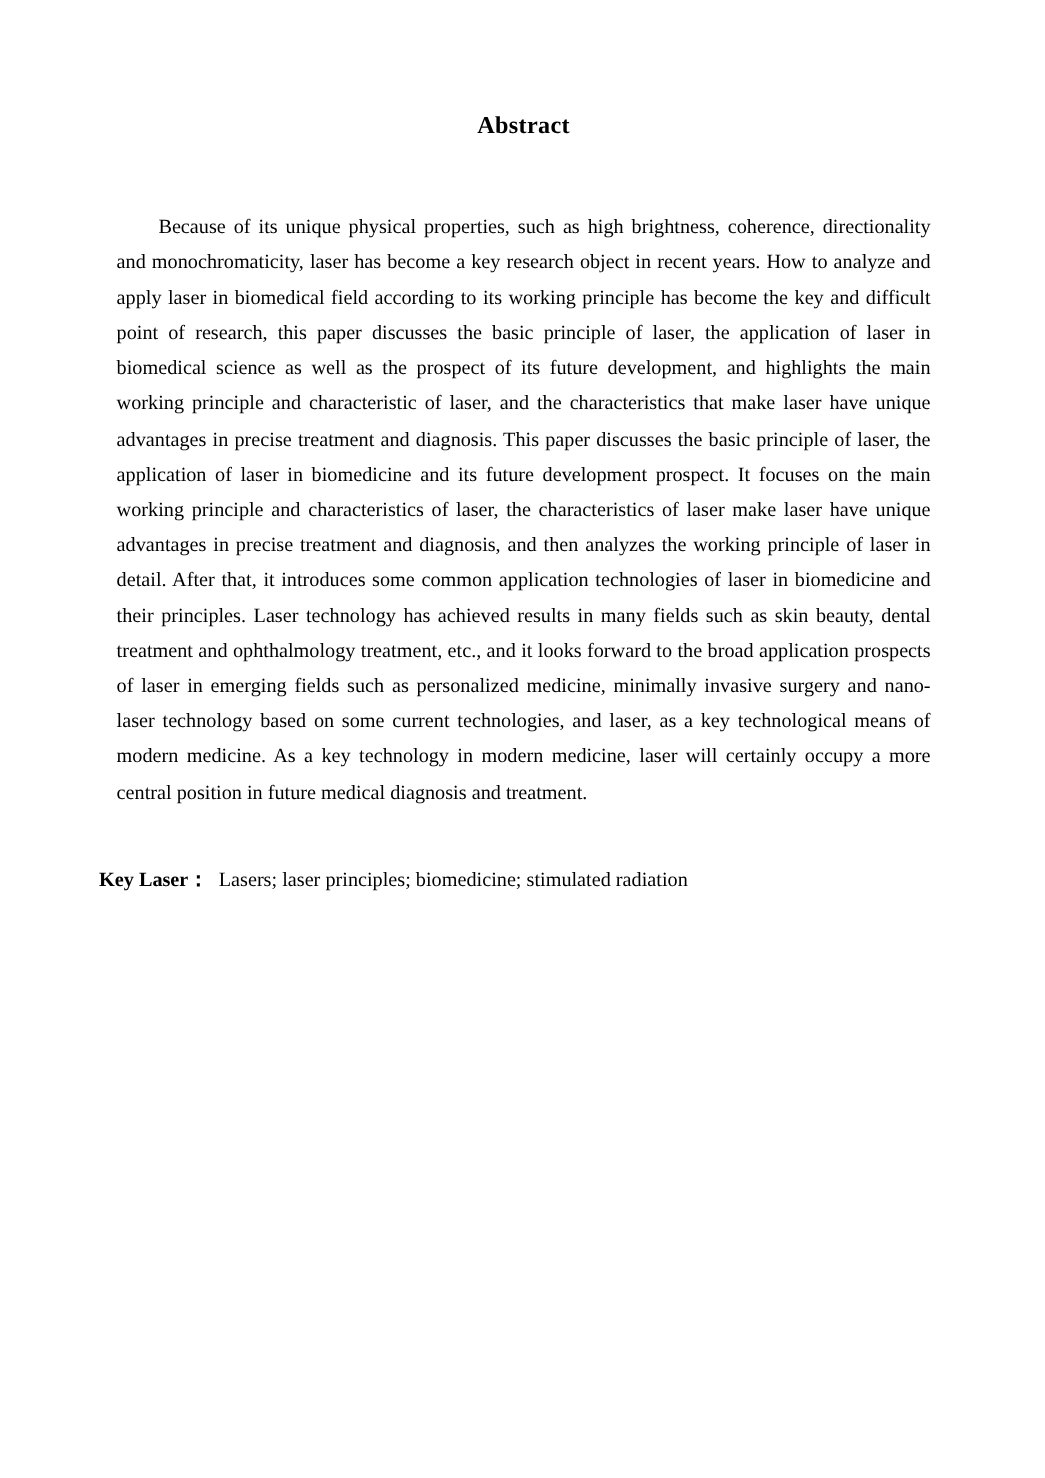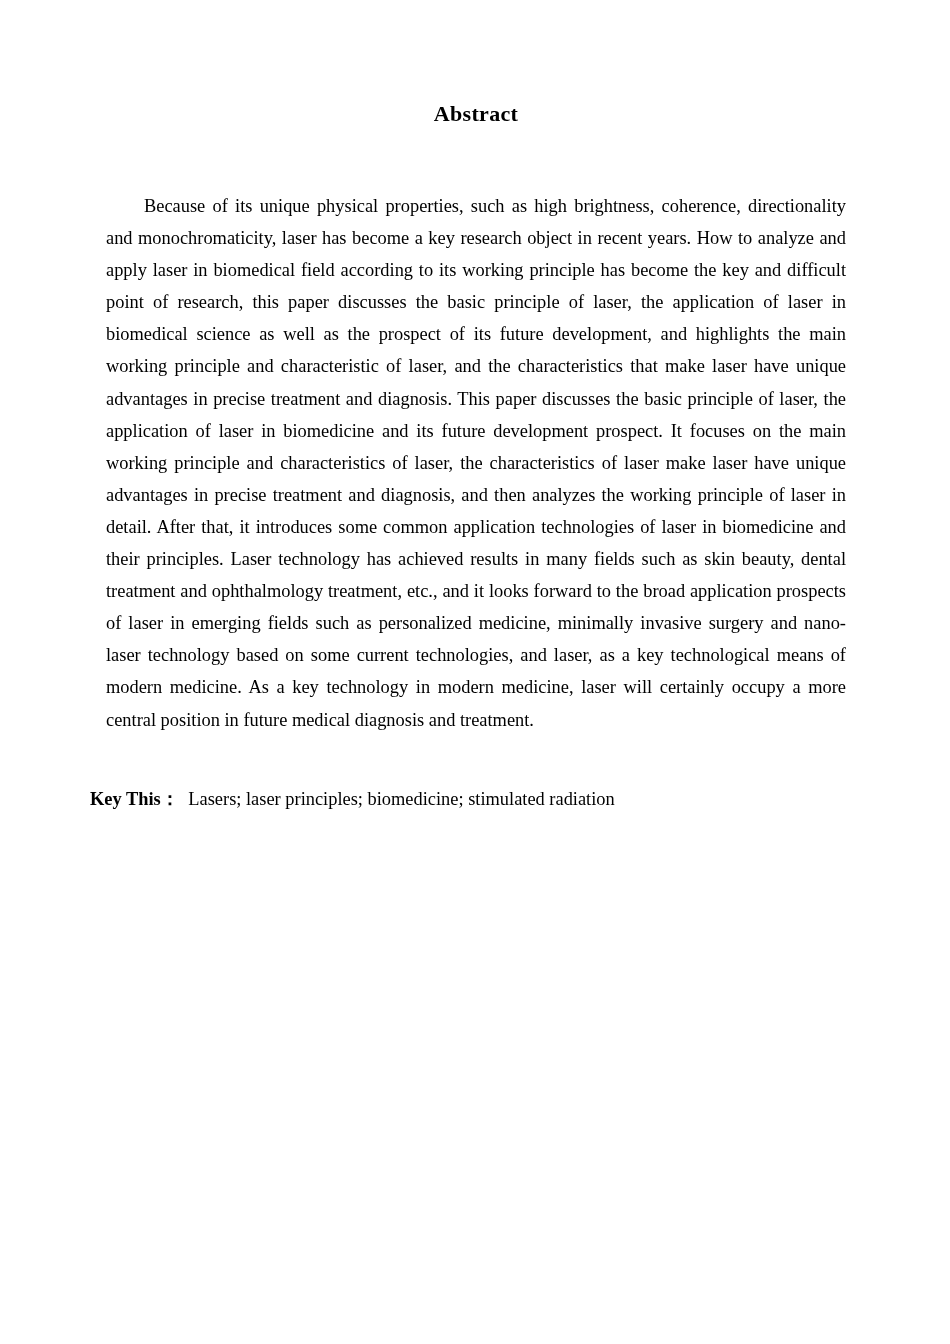--- a/index.html
+++ b/index.html
@@ -75,20 +75,20 @@
 
 <div class="page">
 
   <div class="content">
 
     <h1 class="doc-title">Abstract</h1>
 
     <p class="abstract-body">Because of its unique physical properties, such as high brightness, coherence, directionality and monochromaticity, laser has become a key research object in recent years. How to analyze and apply laser in biomedical field according to its working principle has become the key and difficult point of research, this paper discusses the basic principle of laser, the application of laser in biomedical science as well as the prospect of its future development, and highlights the main working principle and characteristic of laser, and the characteristics that make laser have unique advantages in precise treatment and diagnosis. This paper discusses the basic principle of laser, the application of laser in biomedicine and its future development prospect. It focuses on the main working principle and characteristics of laser, the characteristics of laser make laser have unique advantages in precise treatment and diagnosis, and then analyzes the working principle of laser in detail. After that, it introduces some common application technologies of laser in biomedicine and their principles. Laser technology has achieved results in many fields such as skin beauty, dental treatment and ophthalmology treatment, etc., and it looks forward to the broad application prospects of laser in emerging fields such as personalized medicine, minimally invasive surgery and nano-laser technology based on some current technologies, and laser, as a key technological means of modern medicine. As a key technology in modern medicine, laser will certainly occupy a more central position in future medical diagnosis and treatment.</p>
 
     <p class="keywords">
-      <span class="kw-label">Key This</span><span class="kw-sep">：</span>&nbsp; <span class="kw-values">Lasers; laser principles; biomedicine; stimulated radiation</span>
+      <span class="kw-label">Key Laser</span><span class="kw-sep">：</span>&nbsp; <span class="kw-values">Lasers; laser principles; biomedicine; stimulated radiation</span>
     </p>
 
   </div>
 
   <div class="page-number">II</div>
 
 </div>
 
 </body></html>

